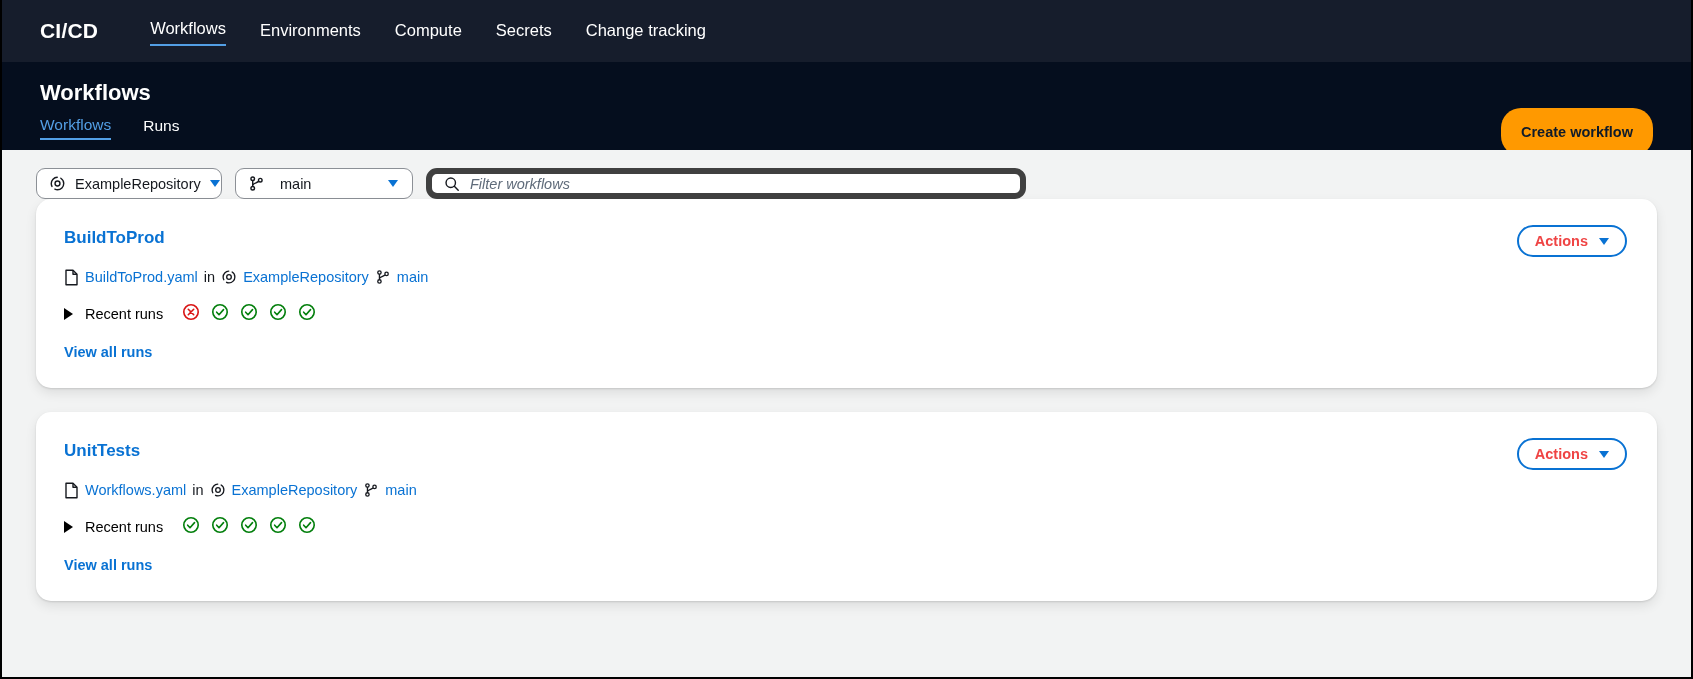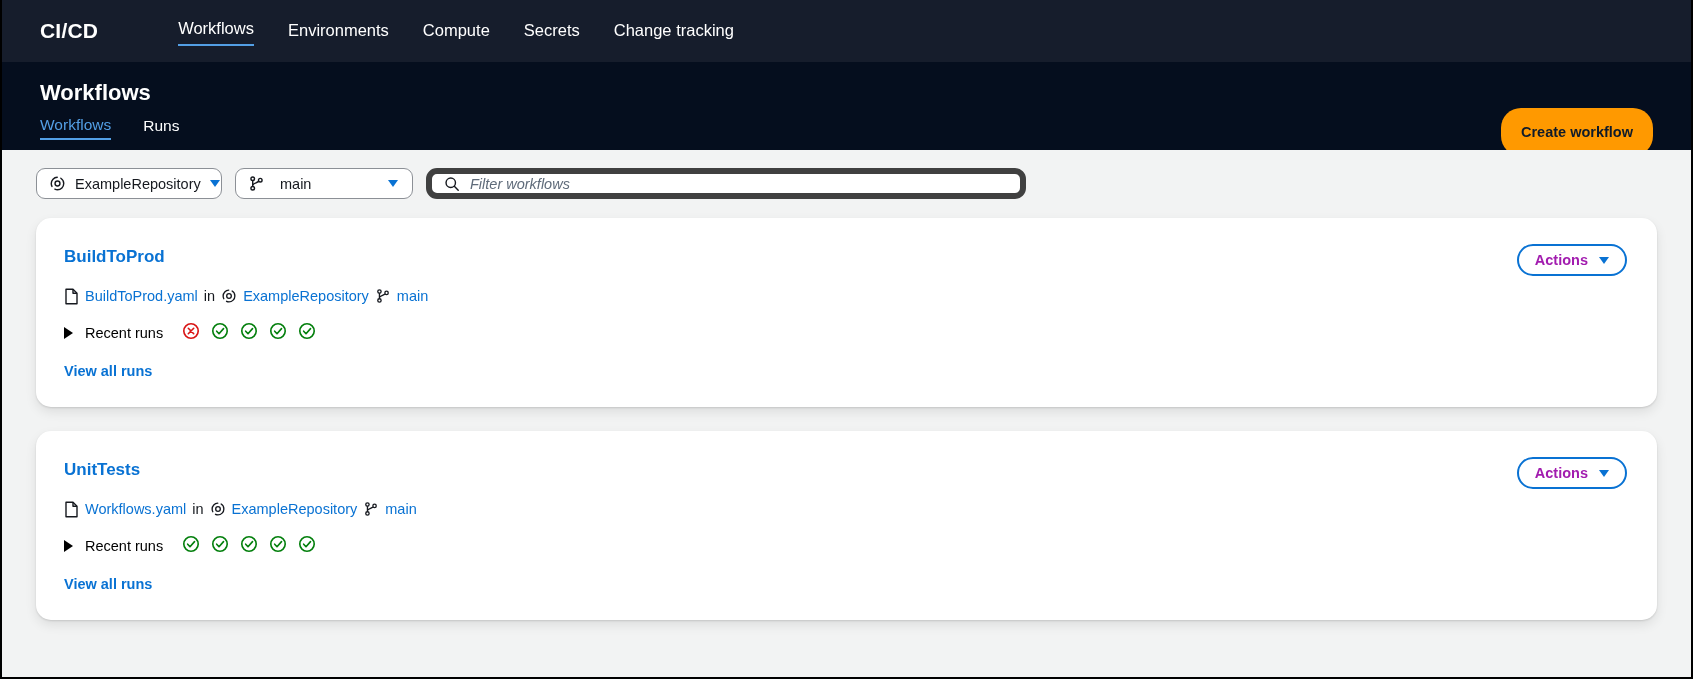--- a/index.html
+++ b/index.html
@@ -29,21 +29,21 @@
     display: flex;
     align-items: center;
     padding-left: 38px;
     gap: 0;
   }
   .brand {
     color: #ffffff;
     font-size: 21px;
     font-weight: bold;
     letter-spacing: 0.2px;
-    margin-right: 80px;
+    margin-right: 52px;
     white-space: nowrap;
   }
   .nav-items { display: flex; align-items: center; gap: 0; }
   .nav-item {
     color: #ffffff;
     font-size: 16.5px;
     padding: 0 0 3px 0;
     margin-right: 34px;
     white-space: nowrap;
     cursor: pointer;
@@ -172,21 +172,21 @@
     font-size: 14.5px;
     font-style: italic;
     color: #5f6b7a;
     flex: 1;
     background: transparent;
     font-family: "Liberation Sans", sans-serif;
   }
   .searchbox input::placeholder { color: #5f6b7a; font-style: italic; opacity: 1; }
 
   
-  .cards { margin-top: 19px; }
+  .cards { }
   .card {
     background: #ffffff;
     border-radius: 15px;
     box-shadow: 0 1px 2px rgba(0,0,0,0.12), 0 5px 12px rgba(0,0,0,0.09);
     padding: 28px 30px 26px 28px;
     position: relative;
     margin-bottom: 24px;
     min-height: 169px;
   }
   .card-title {
@@ -243,21 +243,21 @@
   }
 
   .actions-btn {
     position: absolute;
     right: 30px;
     top: 26px;
     height: 32px;
     border: 2px solid #0972d3;
     background: #ffffff;
     border-radius: 20px;
-    color: #a21caf;
+    color: #ef4444;
     font-size: 14.5px;
     font-weight: bold;
     font-family: "Liberation Sans", sans-serif;
     padding: 0 16px;
     display: flex;
     align-items: center;
     gap: 11px;
     cursor: pointer;
     white-space: nowrap;
   }

